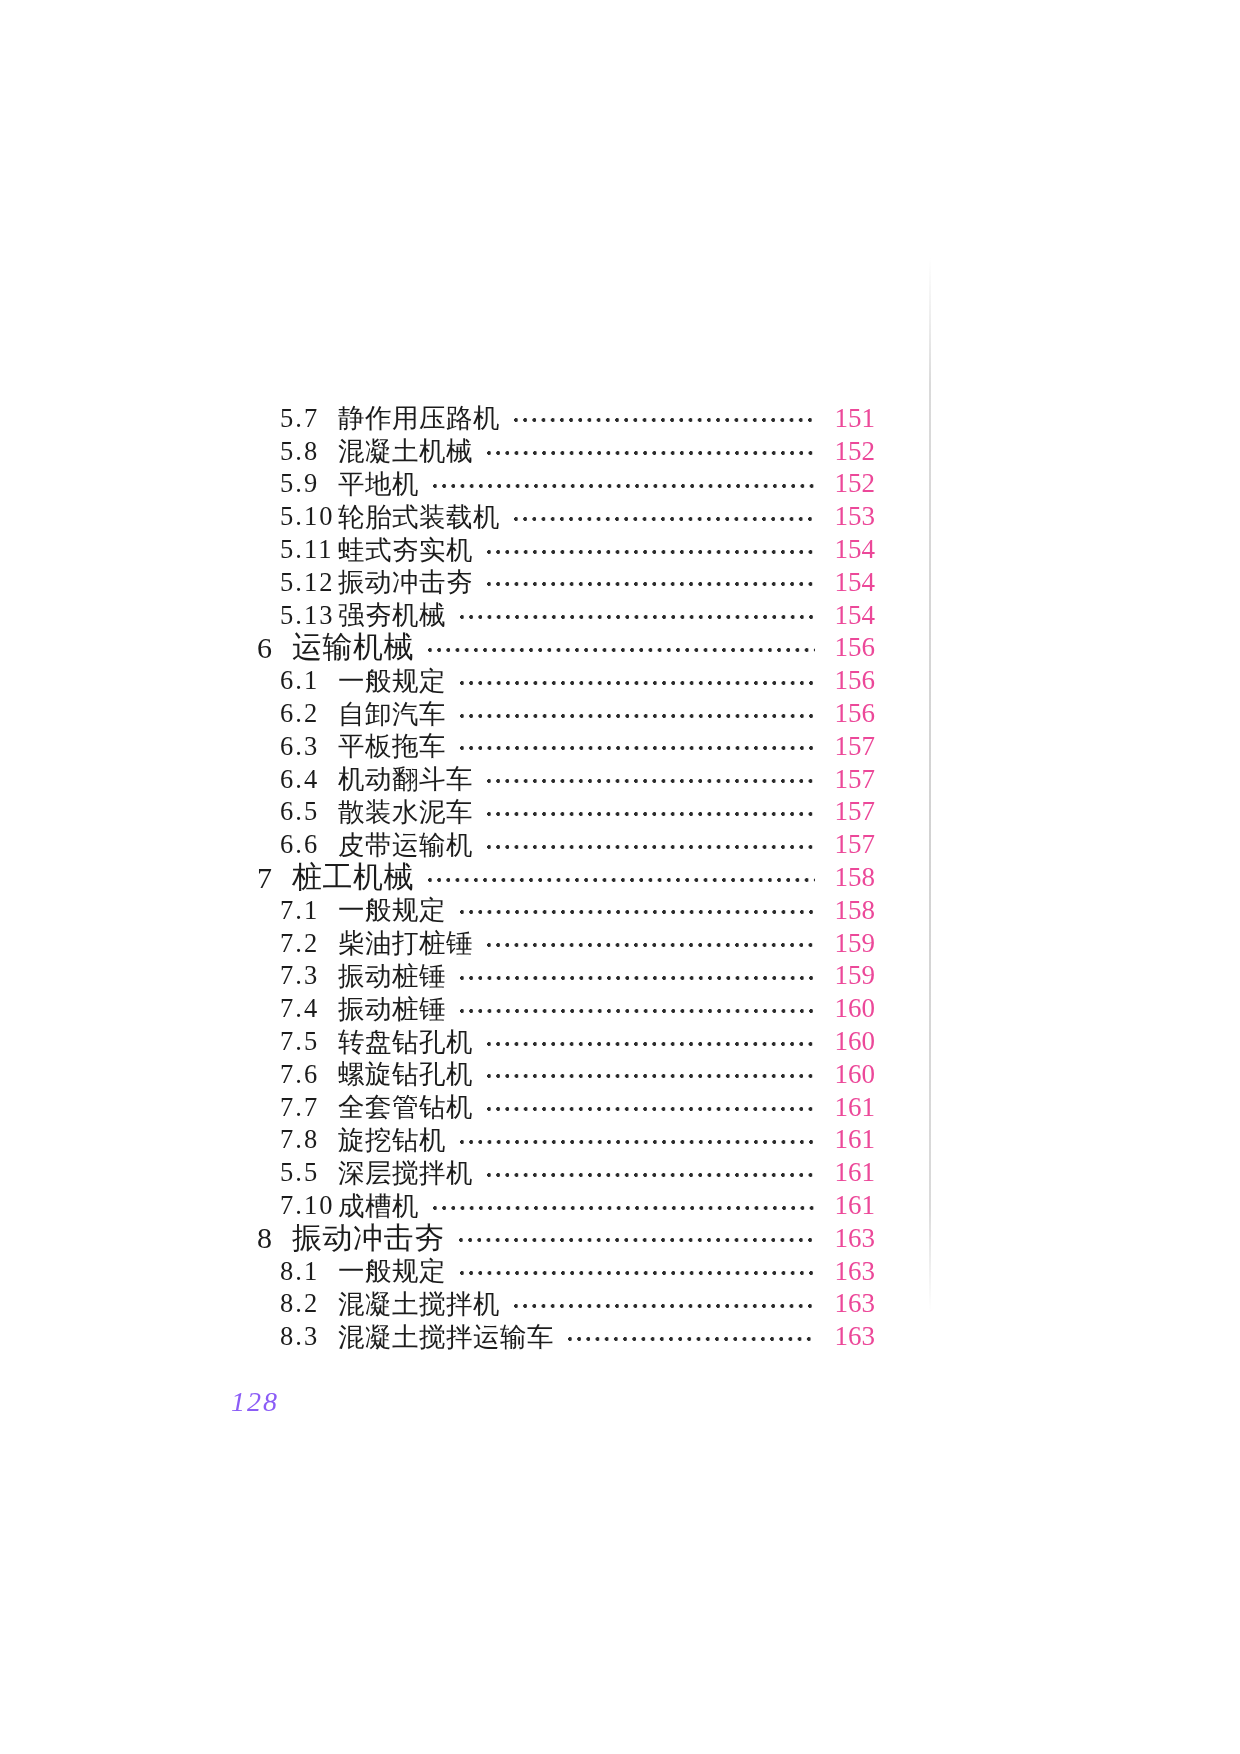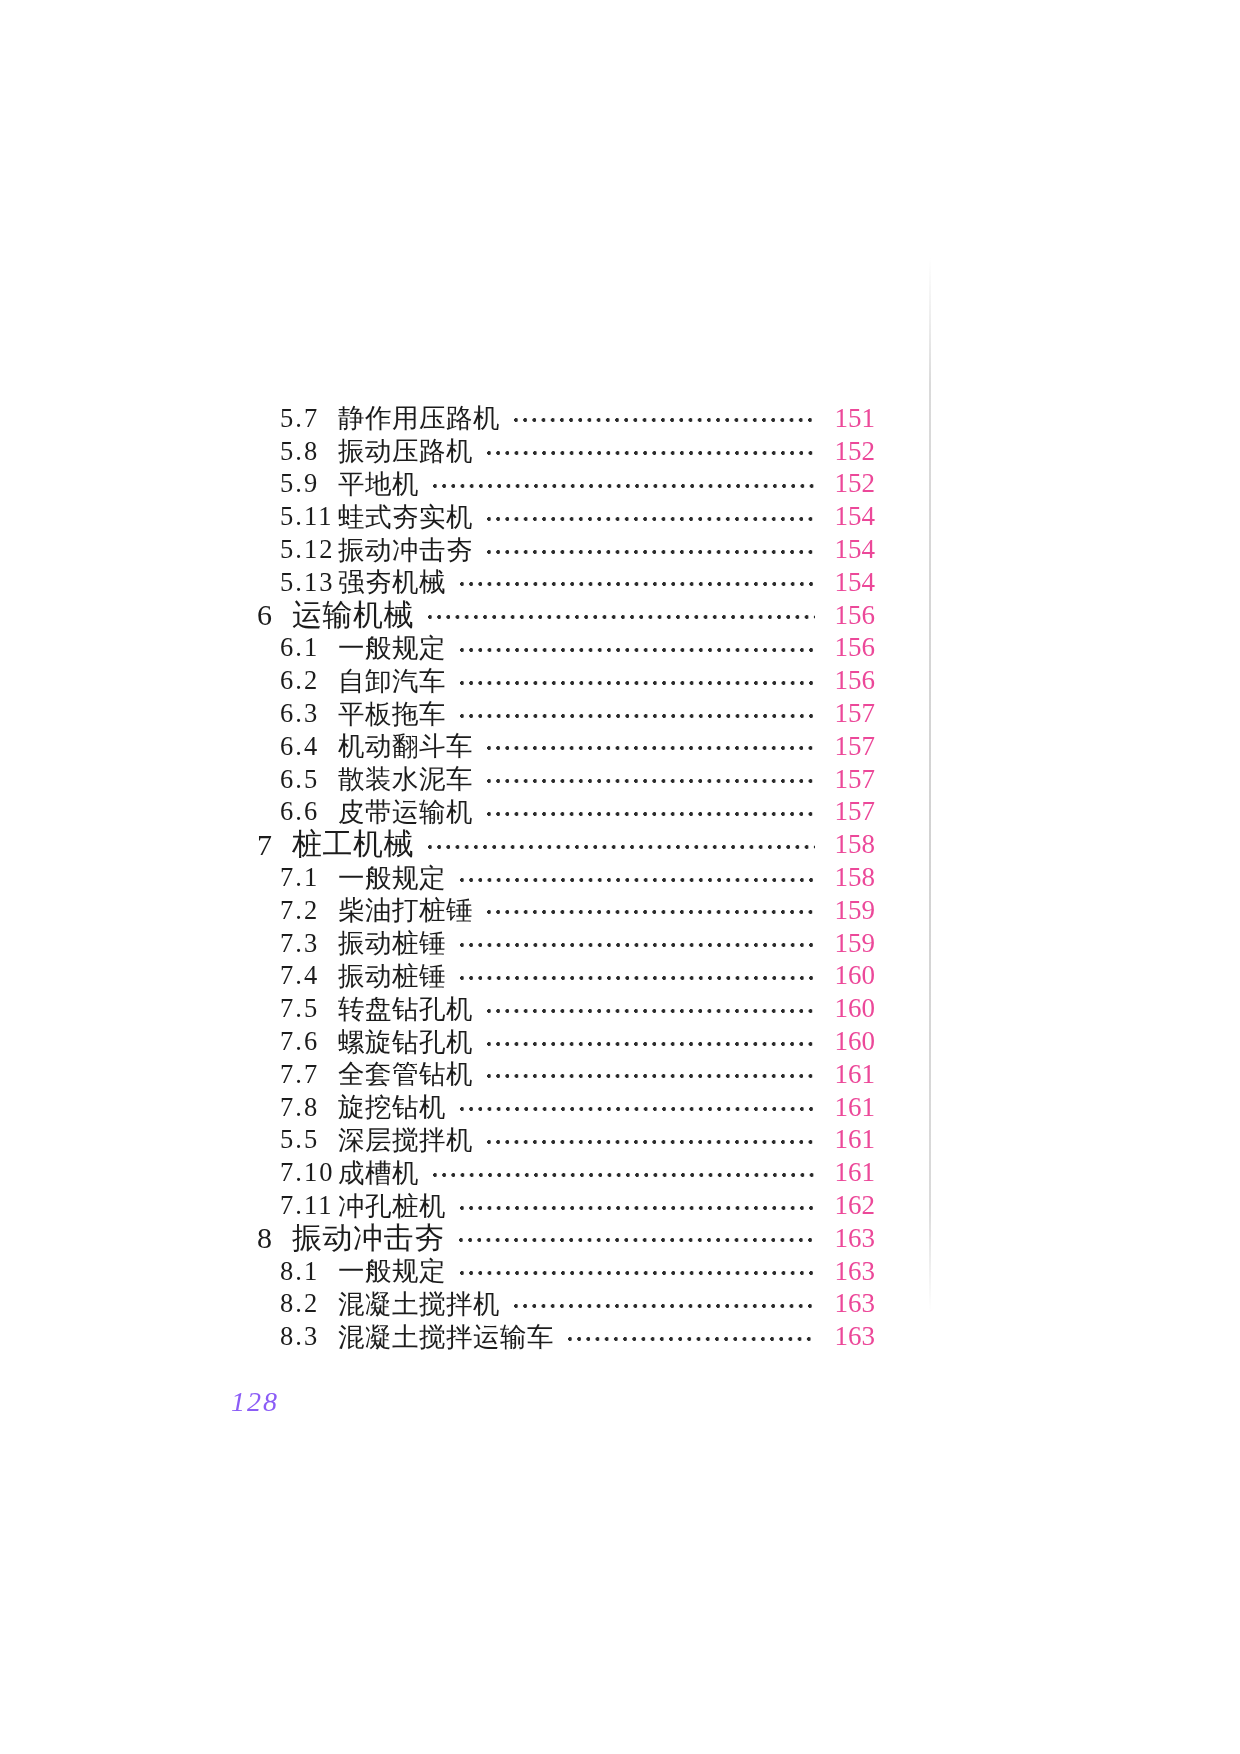--- a/index.html
+++ b/index.html
@@ -99,32 +99,38 @@
   <div class="toc" id="toc-list">
   <div class="row sub">
     <span class="num">5.7</span>
     <span class="title">静作用压路机</span>
     <span class="leader"></span>
     <span class="pagenum">151</span>
   </div>
 
   <div class="row sub">
     <span class="num">5.8</span>
-    <span class="title">振动压路机</span>
+    <span class="title">混凝土机械</span>
     <span class="leader"></span>
     <span class="pagenum">152</span>
   </div>
 
   <div class="row sub">
     <span class="num">5.9</span>
     <span class="title">平地机</span>
     <span class="leader"></span>
     <span class="pagenum">152</span>
   </div>
 
+  <div class="row sub">
+    <span class="num">5.10</span>
+    <span class="title">轮胎式装载机</span>
+    <span class="leader"></span>
+    <span class="pagenum">153</span>
+  </div>
 
   <div class="row sub">
     <span class="num">5.11</span>
     <span class="title">蛙式夯实机</span>
     <span class="leader"></span>
     <span class="pagenum">154</span>
   </div>
 
   <div class="row sub">
     <span class="num">5.12</span>
@@ -259,26 +265,20 @@
     <span class="pagenum">161</span>
   </div>
 
   <div class="row sub">
     <span class="num">7.10</span>
     <span class="title">成槽机</span>
     <span class="leader"></span>
     <span class="pagenum">161</span>
   </div>
 
-  <div class="row sub">
-    <span class="num">7.11</span>
-    <span class="title">冲孔桩机</span>
-    <span class="leader"></span>
-    <span class="pagenum">162</span>
-  </div>
 
   <div class="row chapter">
     <span class="num">8</span>
     <span class="title">振动冲击夯</span>
     <span class="leader"></span>
     <span class="pagenum">163</span>
   </div>
 
   <div class="row sub">
     <span class="num">8.1</span>

